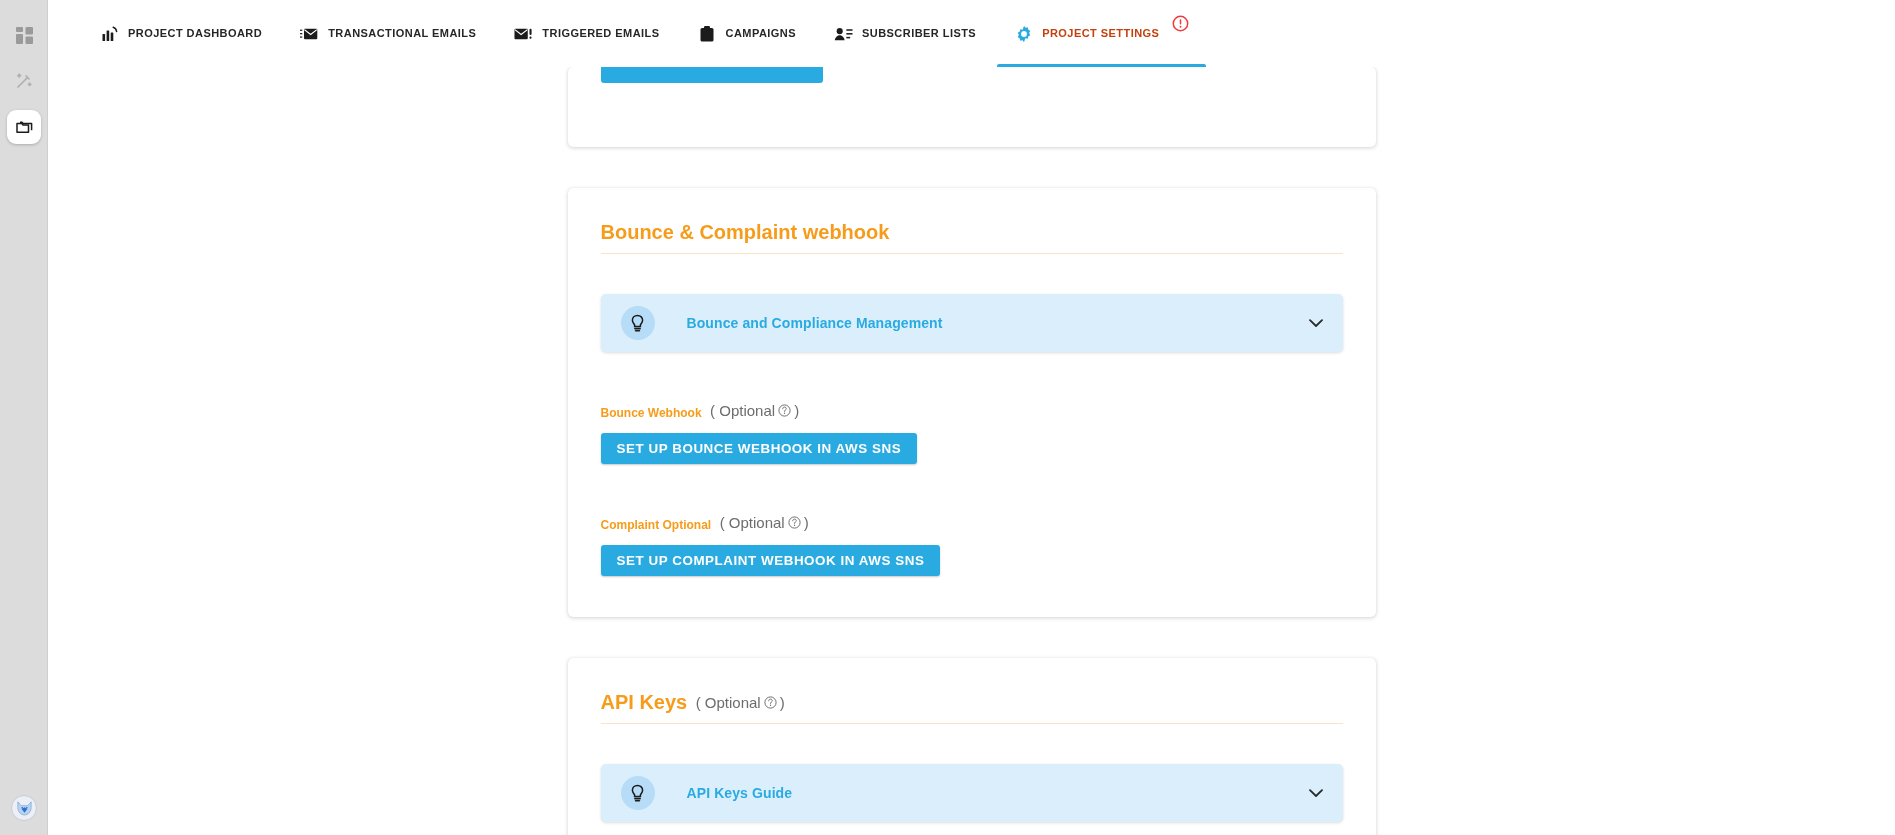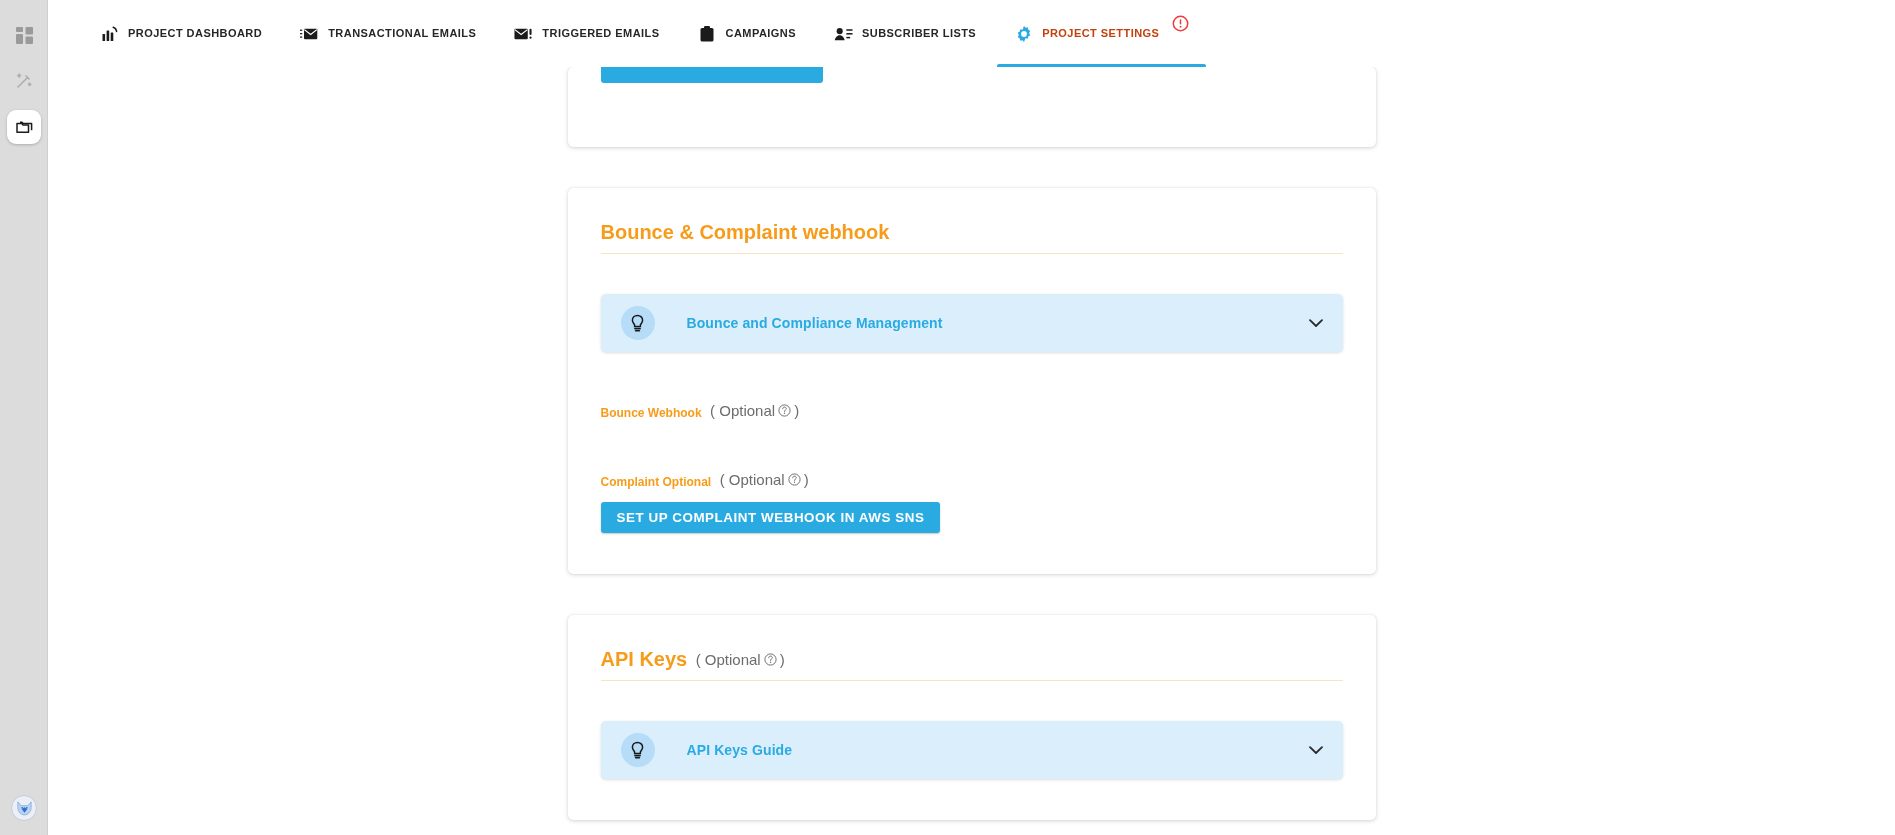--- a/index.html
+++ b/index.html
@@ -300,20 +300,21 @@
             <span class="qmark">
               <svg width="13" height="13" viewBox="0 0 13 13" fill="none">
                 <circle cx="6.5" cy="6.5" r="5.6" stroke="#707070" stroke-width="1"></circle>
                 <path d="M4.7 4.8 C4.7 3.7 5.5 3.1 6.5 3.1 C7.5 3.1 8.3 3.7 8.3 4.7 C8.3 5.9 6.5 6.0 6.5 7.4" stroke="#707070" stroke-width="1" fill="none" stroke-linecap="round"></path>
                 <circle cx="6.5" cy="9.3" r="0.7" fill="#707070"></circle>
               </svg>
             </span>
             <span>)</span>
           </span>
         </div>
+        <button class="btn-primary">SET UP BOUNCE WEBHOOK IN AWS SNS</button>
       </div>
 
       <div class="field-block">
         <div>
           <span class="field-label">Complaint Optional</span>
           <span class="optional">
             <span>( Optional</span>
             <span class="qmark">
               <svg width="13" height="13" viewBox="0 0 13 13" fill="none">
                 <circle cx="6.5" cy="6.5" r="5.6" stroke="#707070" stroke-width="1"></circle>

